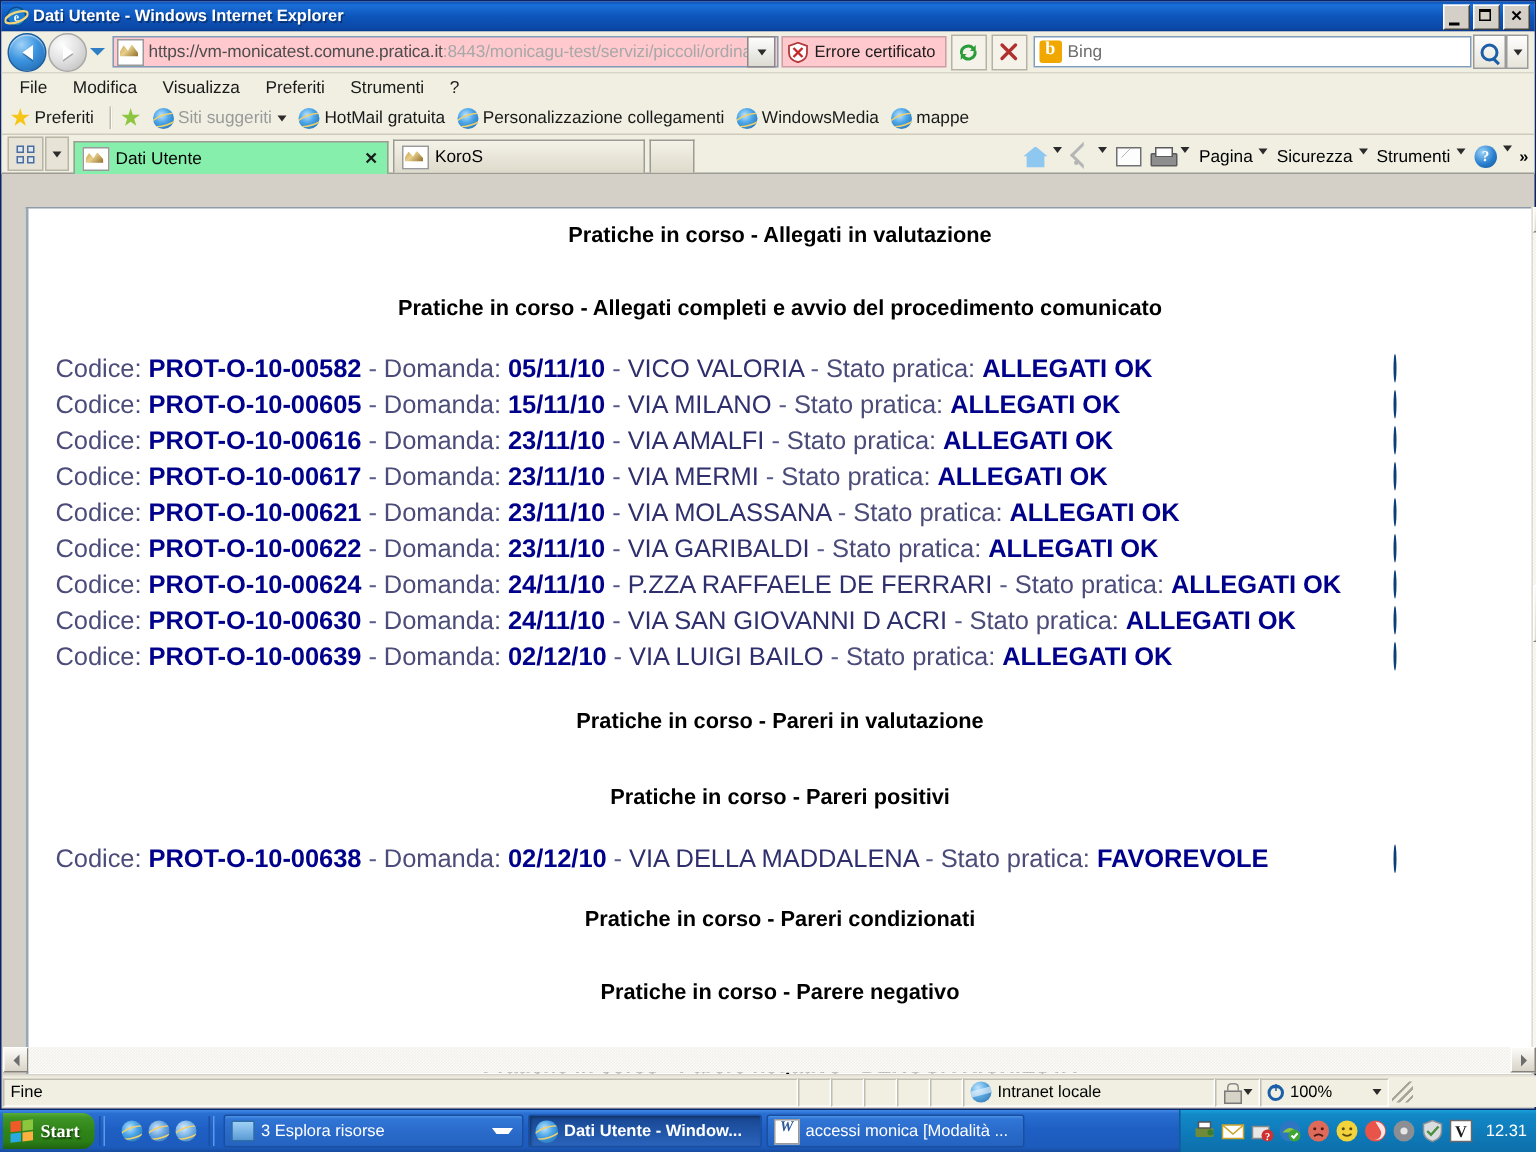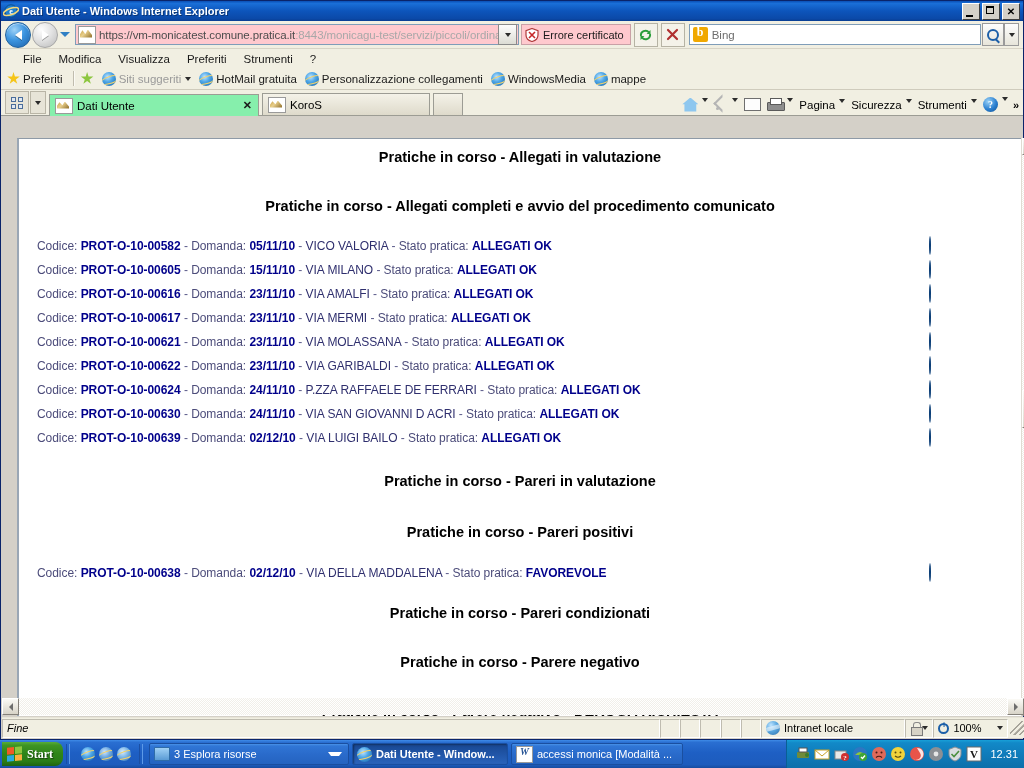--- a/index.html
+++ b/index.html
@@ -232,21 +232,21 @@
     background: linear-gradient(to bottom,#fdfdfd,#e7e5da);
     border: 1px solid #9a9a9a;
     display: flex; align-items: center; justify-content: center;
   }
 
   
   .menubar {
     height: 19px;
     background: #f1efe2;
     display: flex; align-items: center;
-    padding-left: 22px;
+    padding-left: 12px;
     box-sizing: border-box;
   }
   .menu-item {
     font-size: 11.5px; color: #1a1a1a;
     padding: 1px 9px 1px 0;
     margin-right: 8px;
     white-space: nowrap;
   }
 
   
@@ -442,21 +442,21 @@
   }
   .rows { margin: 0; }
   .prow {
     display: flex;
     align-items: center;
     height: 24px;
     padding-left: 18px;
     box-sizing: border-box;
   }
   .prow-text {
-    font-size: 12px;
+    font-size: 17px;
     color: #3a3a8c;
     white-space: nowrap;
     letter-spacing: -0.05px;
   }
   .prow-text .lbl { color: #4c4c7a; }
   .prow-text .val { color: #00008b; font-weight: bold; }
   .prow-text .addr { color: #2f2f6e; }
   .prow-text .sep { color: #5a5a8a; }
   .prow-icon-cell {
     position: absolute;
@@ -576,21 +576,21 @@
     font-size: 11px;
   }
   .sb-cell {
     height: 19px;
     border: 1px solid;
     border-color: #bfbcb0 #ffffff #ffffff #bfbcb0;
     box-sizing: border-box;
     display: flex; align-items: center;
     padding: 0 4px;
   }
-  .sb-main { flex: none; width: 658px; font-style: italic; }
+  .sb-main { flex: none; width: 530px; }
   .sb-small { width: 22px; }
   .sb-zone { width: 168px; }
   .sb-prot { width: 30px; justify-content: center; }
   .sb-zoom { width: 86px; }
   .globe {
     width: 14px; height: 14px; border-radius: 50%;
     background: radial-gradient(circle at 35% 30%, #bfe4ff 0%, #5aa8e0 45%, #2b6da8 100%);
     margin-right: 4px; flex: none;
     position: relative; overflow: hidden;
   }

